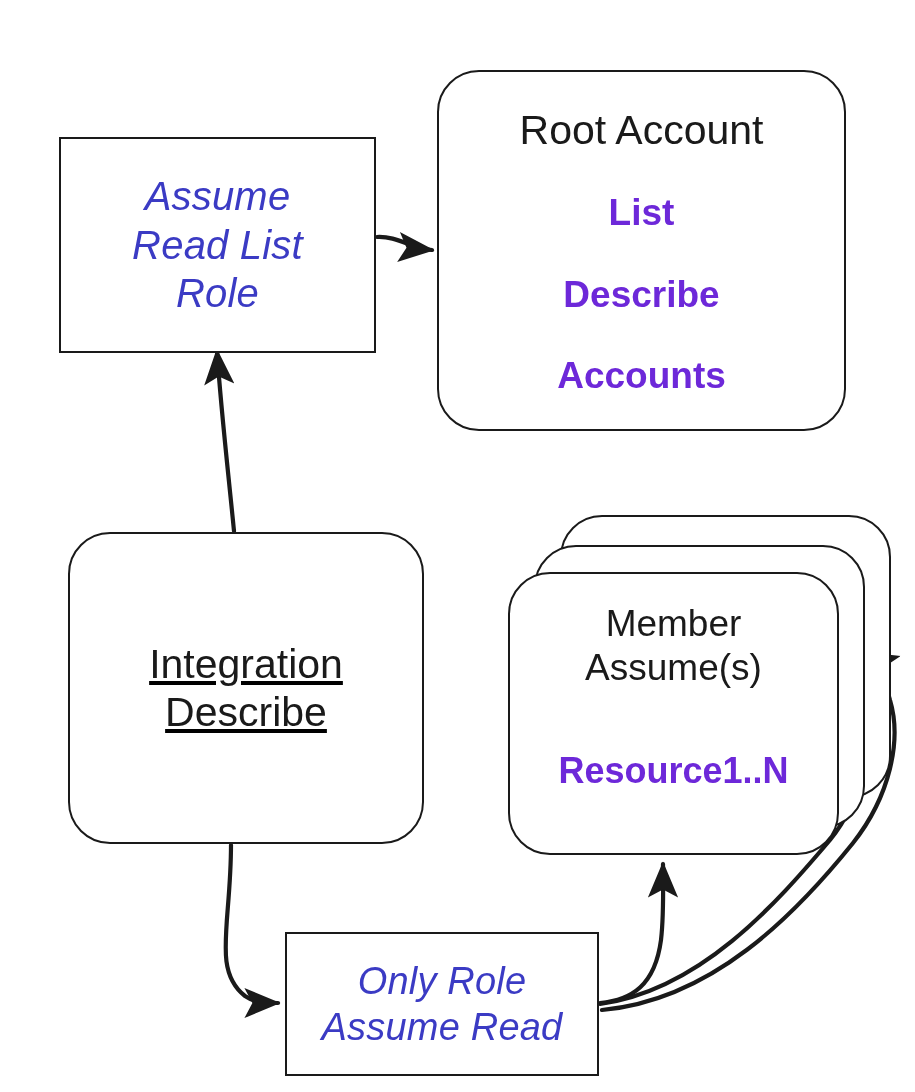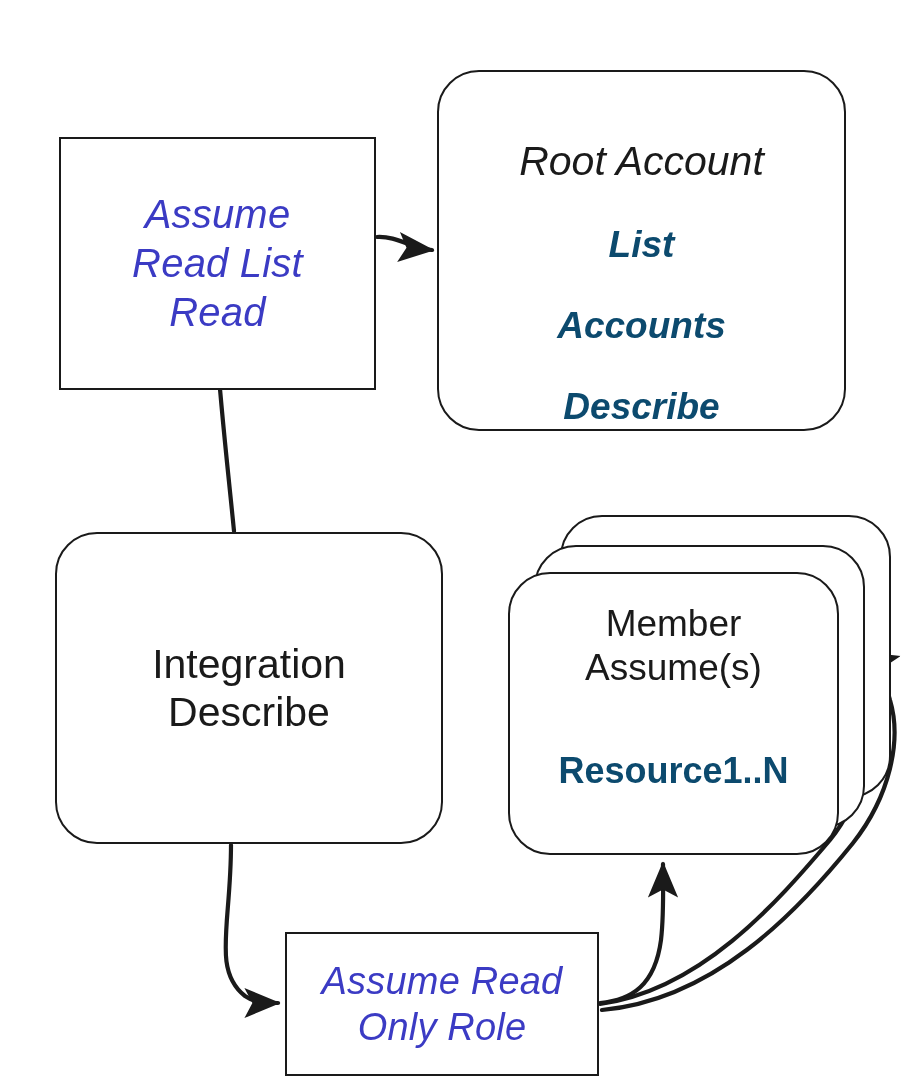--- a/index.html
+++ b/index.html
@@ -51,55 +51,55 @@
   
   .account-card {
     border-radius: 42px;
   }
   .account-title {
     color: #1a1a1a;
     font-weight: 400;
     line-height: 1.18;
   }
   .account-resource {
-    color: #0c4a6e;
+    color: #6d28d9;
     font-weight: bold;
     line-height: 1.22;
   }
   
   #role-root {
     left: 59px;
     top: 137px;
     width: 317px;
-    height: 253px;
+    height: 216px;
   }
   #role-root .role-label {
     font-size: 40px;
   }
   #node-root-account {
     left: 437px;
     top: 70px;
     width: 409px;
     height: 361px;
-    justify-content: flex-end;
+    justify-content: flex-start;
     padding-top: 34px;
-    font-style: italic;
   }
   #node-root-account .account-title {
     font-size: 41px;
   }
   #node-root-account .account-resource {
     font-size: 37px;
     margin-top: 36px;
   }
   #node-integration {
-    left: 55px;
+    left: 68px;
     top: 532px;
-    width: 388px;
+    width: 356px;
     height: 312px;
+    text-decoration: underline;
   }
   #node-integration .account-title {
     font-size: 41px;
   }
   
   #member-stack {
     position: absolute;
     left: 505px;
     top: 512px;
     width: 390px;
@@ -174,43 +174,43 @@
     <path d="M 600,1003 C 632,1000 655,985 661,940 C 664,915 663,890 663,864" fill="none" stroke="#1a1a1a" stroke-width="4.2" stroke-linecap="round" marker-end="url(#arrowhead)"></path>
 
     <path d="M 600,1004 C 700,990 775,905 830,840 C 862,800 872,750 860,710 C 855,695 847,687 840,683" fill="none" stroke="#1a1a1a" stroke-width="4.2" stroke-linecap="round" marker-end="url(#arrowhead)"></path>
 
     <path d="M 602,1010 C 712,1000 795,915 853,843 C 890,796 902,740 890,700 C 883,673 873,658 864,653" fill="none" stroke="#1a1a1a" stroke-width="4.2" stroke-linecap="round" marker-end="url(#arrowhead)"></path>
   </svg>
 
   <div class="node role-box" id="role-root">
     <span class="role-label">Assume</span>
     <span class="role-label">Read List</span>
-    <span class="role-label">Read</span>
+    <span class="role-label">Role</span>
   </div>
 
   <div class="node account-card" id="node-root-account">
     <span class="account-title">Root Account</span>
     <span class="account-resource">List</span>
+    <span class="account-resource">Describe</span>
     <span class="account-resource">Accounts</span>
-    <span class="account-resource">Describe</span>
   </div>
 
   <div class="node account-card" id="node-integration">
     <span class="account-title">Integration</span>
     <span class="account-title">Describe</span>
   </div>
 
   <div id="member-stack">
     <div class="stack-card" id="stack-back"></div>
     <div class="stack-card" id="stack-mid"></div>
     <div class="stack-card" id="stack-front">
       <span class="account-title">Member</span>
       <span class="account-title">Assume(s)</span>
       <span class="account-resource">Resource1..N</span>
     </div>
   </div>
 
   <div class="node role-box" id="role-member">
+    <span class="role-label">Only Role</span>
     <span class="role-label">Assume Read</span>
-    <span class="role-label">Only Role</span>
   </div>
 
 </div>
 
 </body></html>

